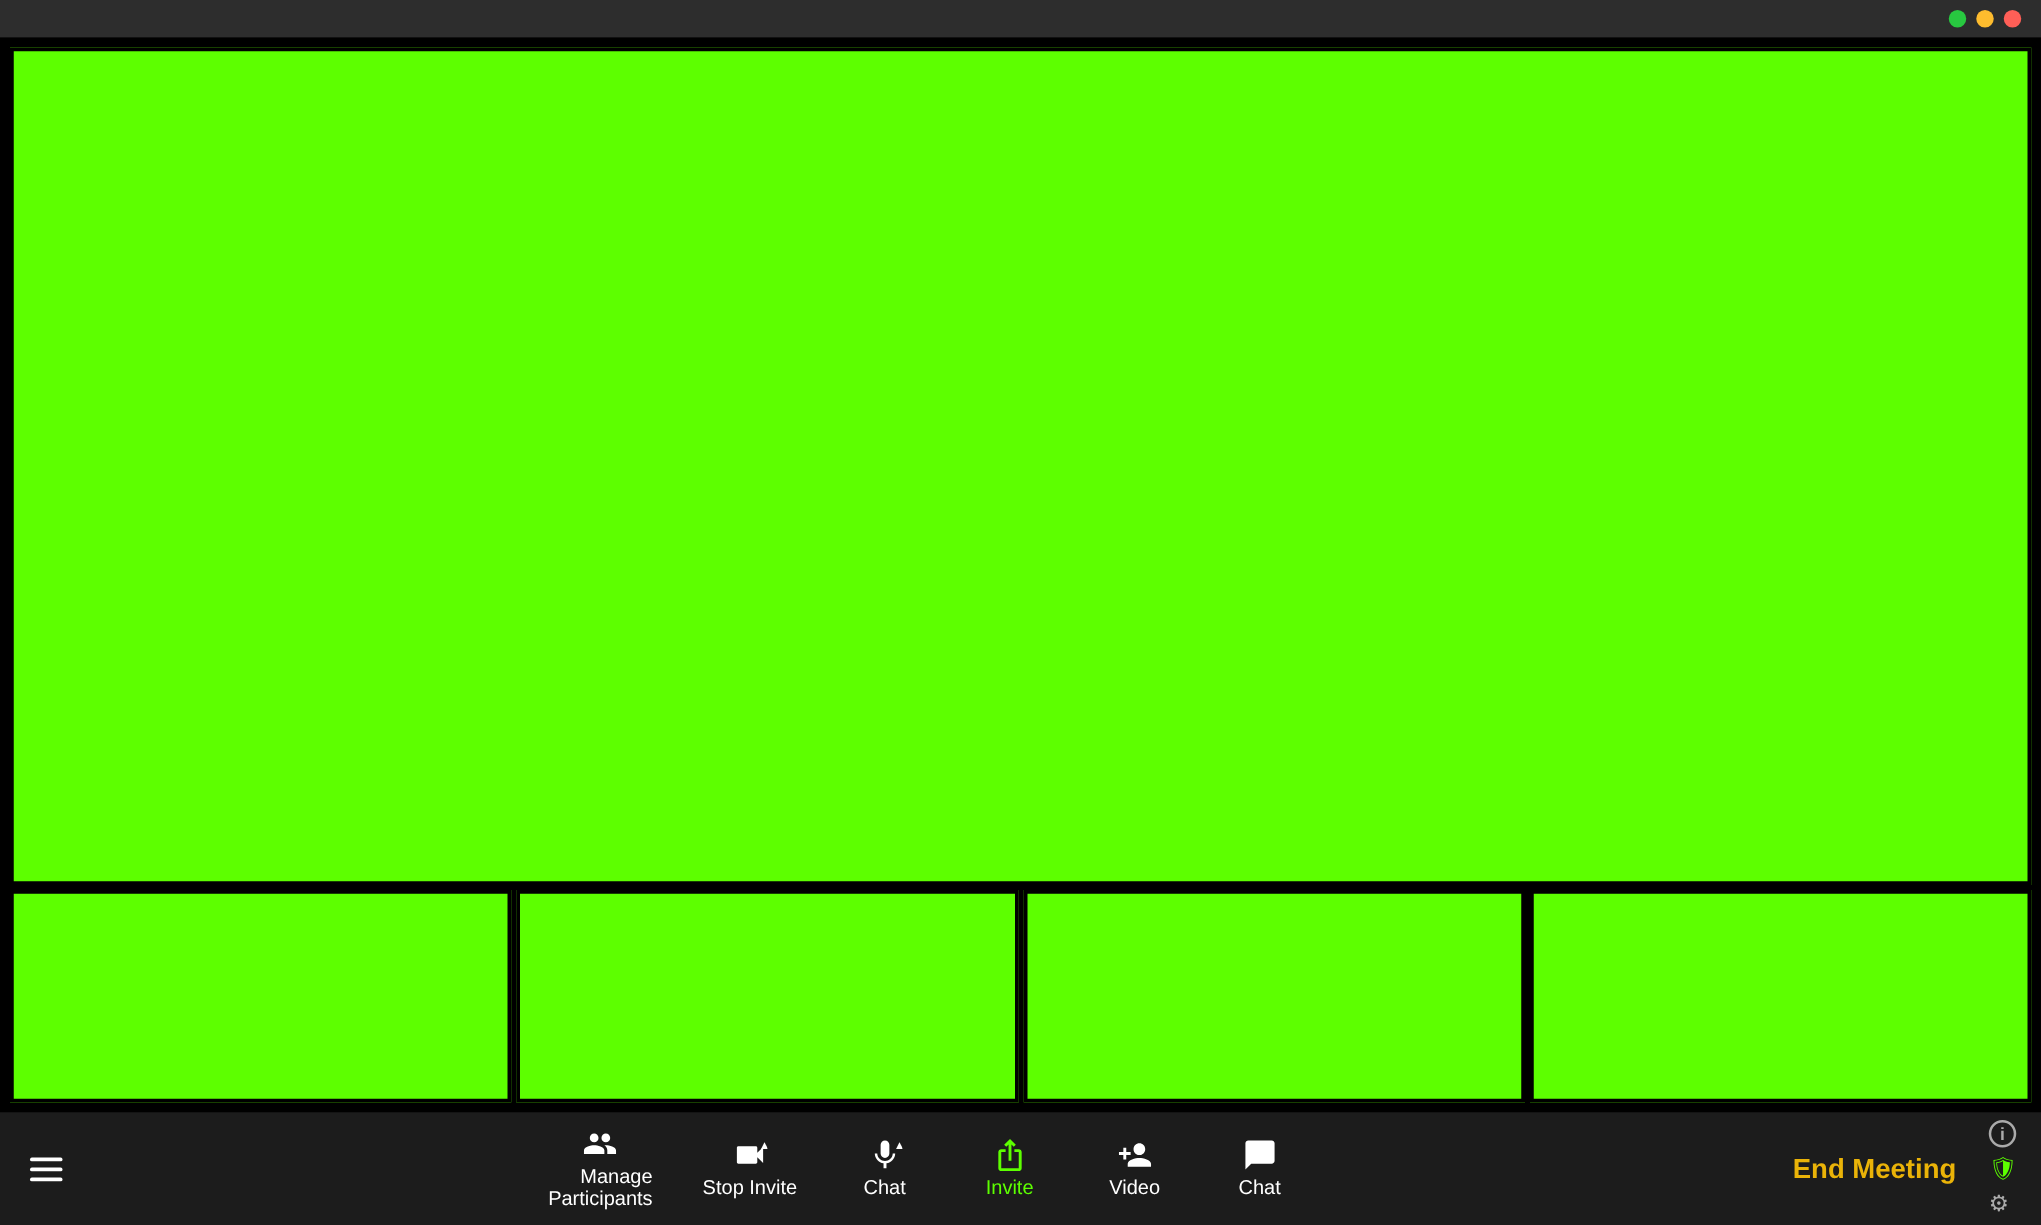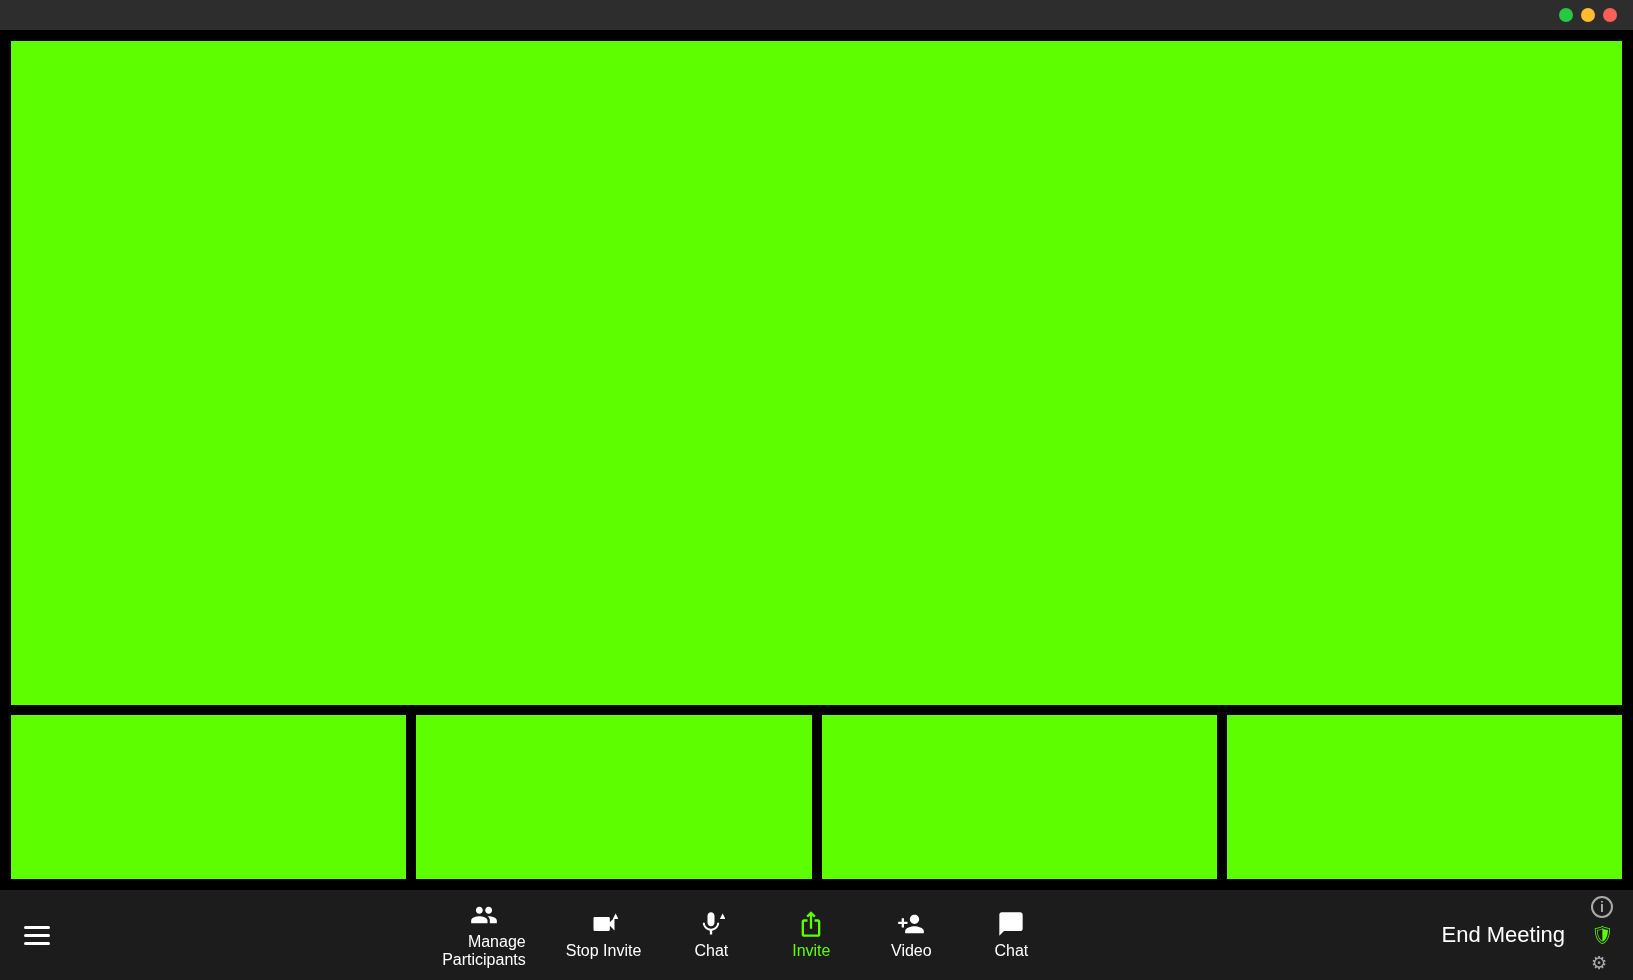--- a/index.html
+++ b/index.html
@@ -143,23 +143,23 @@
       width: 26px;
       height: 3px;
       background: #fff;
       border-radius: 2px;
     }
 
     .end-meeting-btn {
       background: none;
       border: none;
       cursor: pointer;
-      color: #ffffff;
+      color: #eab308;
       font-size: 22px;
-      font-weight: 400;
+      font-weight: 700;
       white-space: nowrap;
       padding: 8px 12px;
     }
 
     .icon-info {
       width: 22px;
       height: 22px;
       border-radius: 50%;
       border: 2px solid #aaa;
       display: flex;

